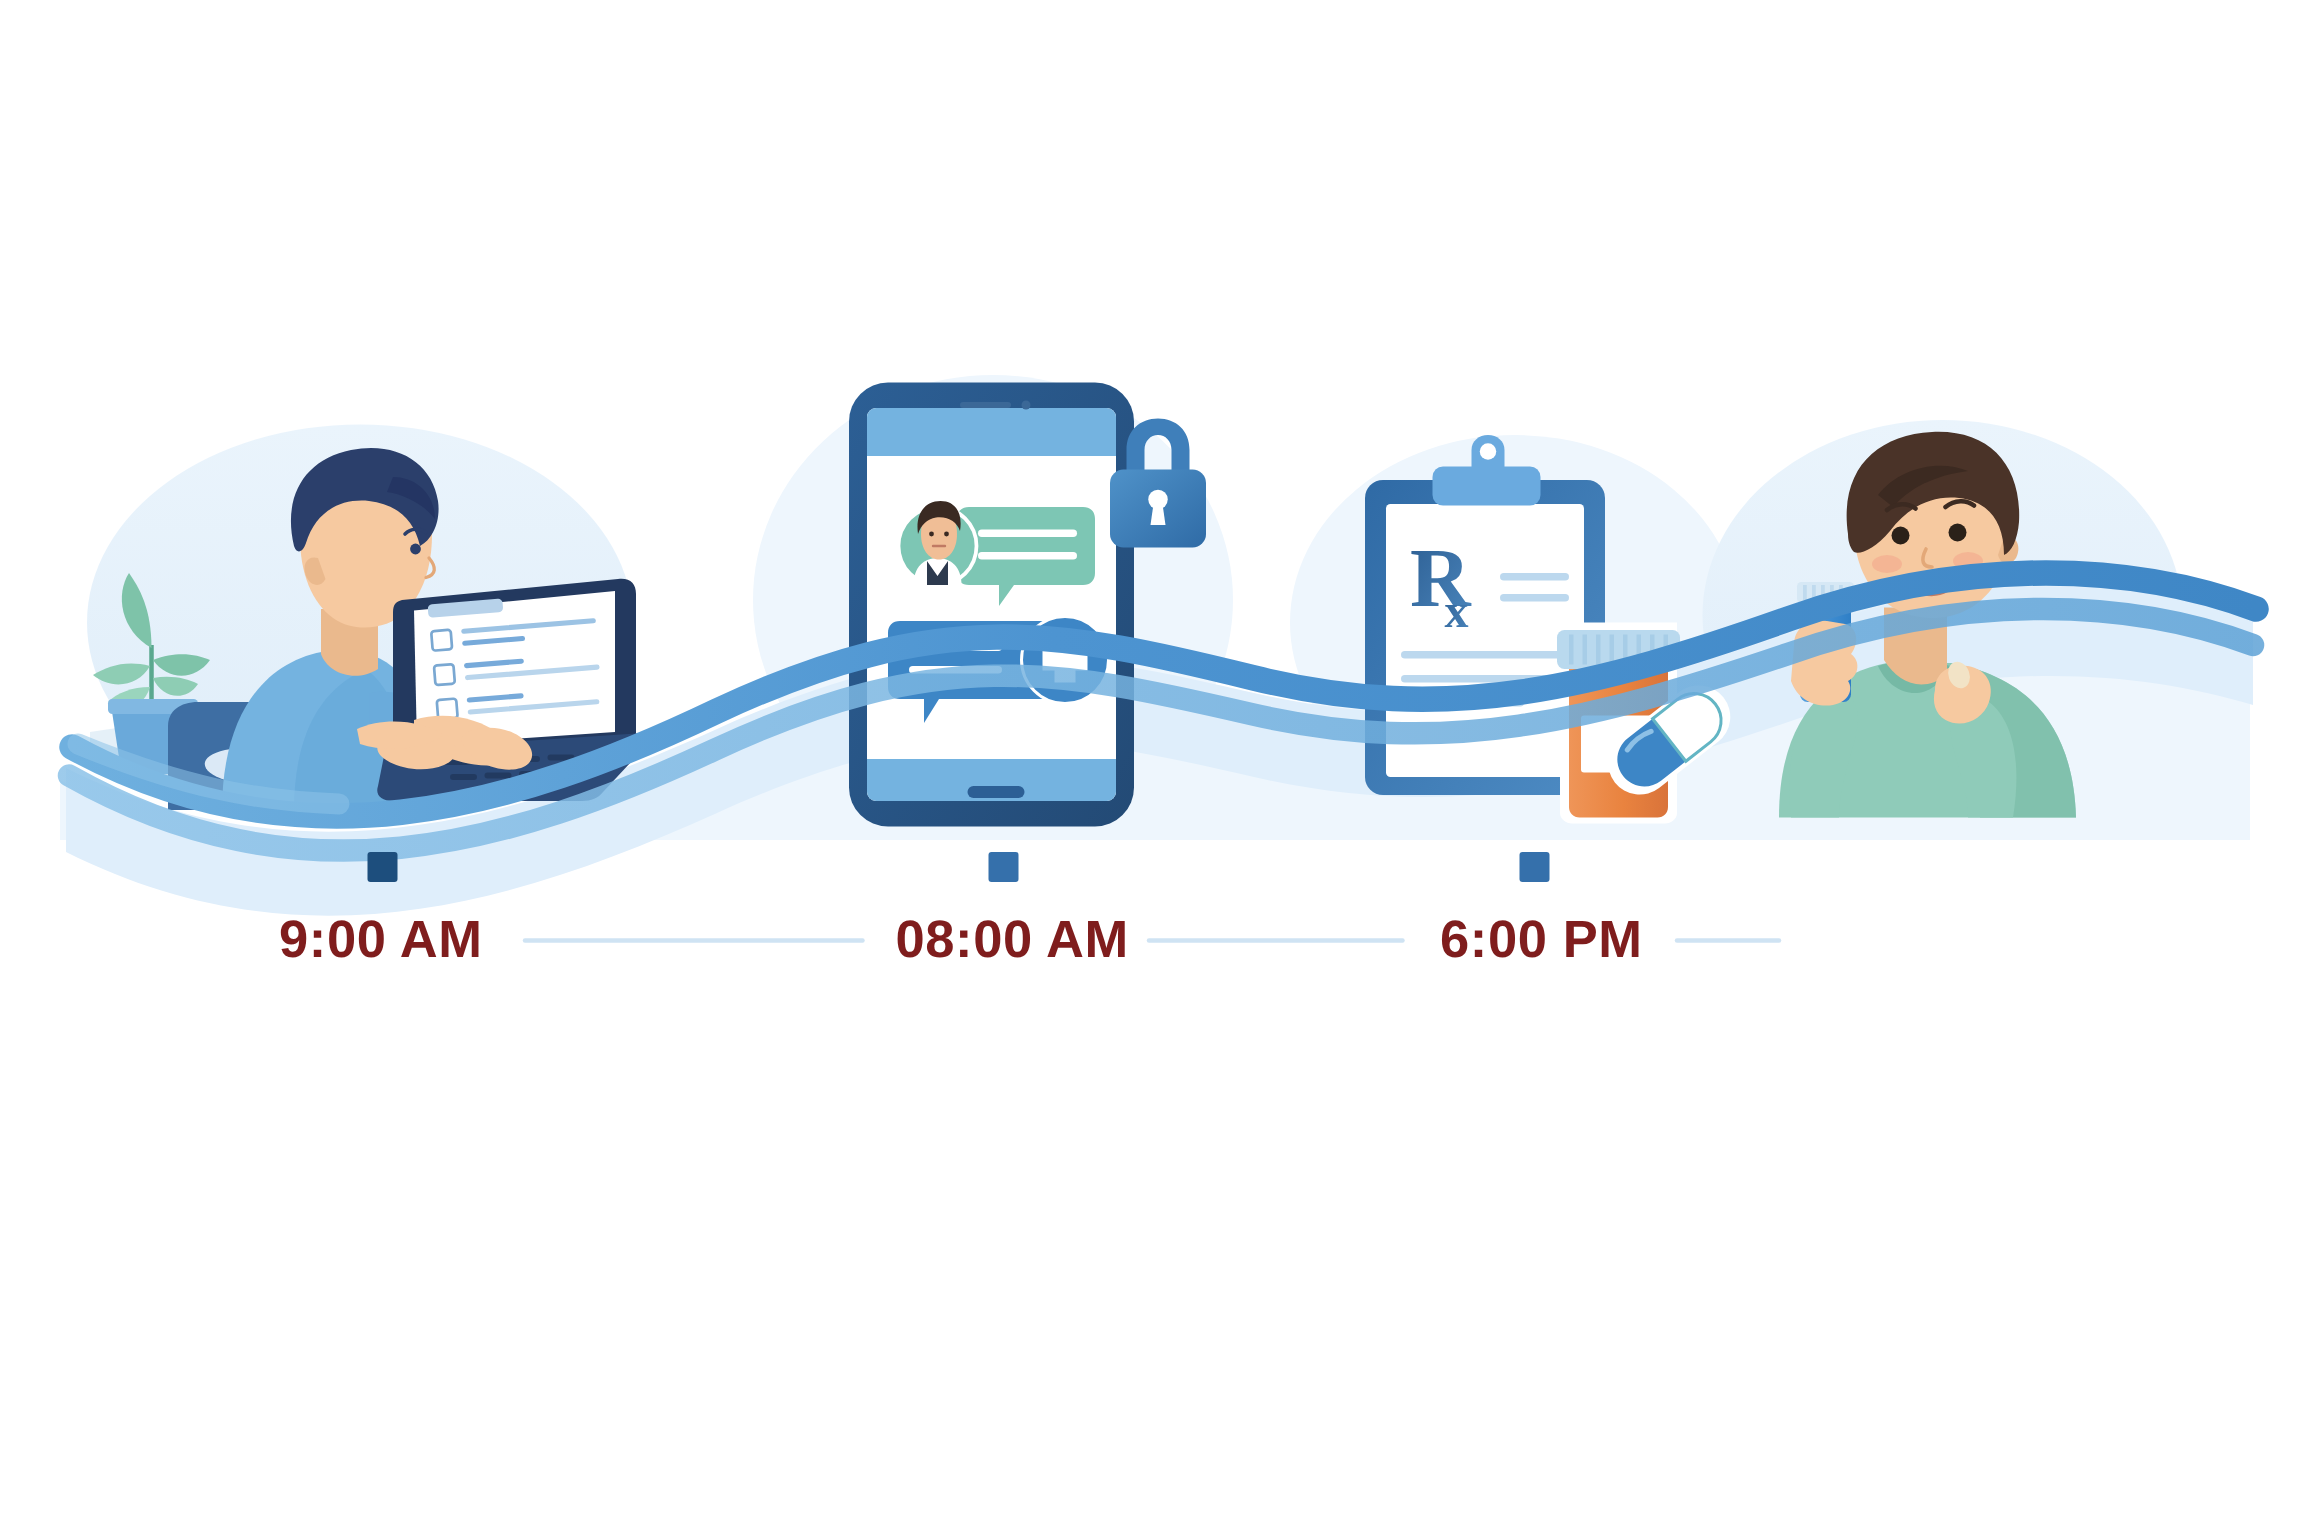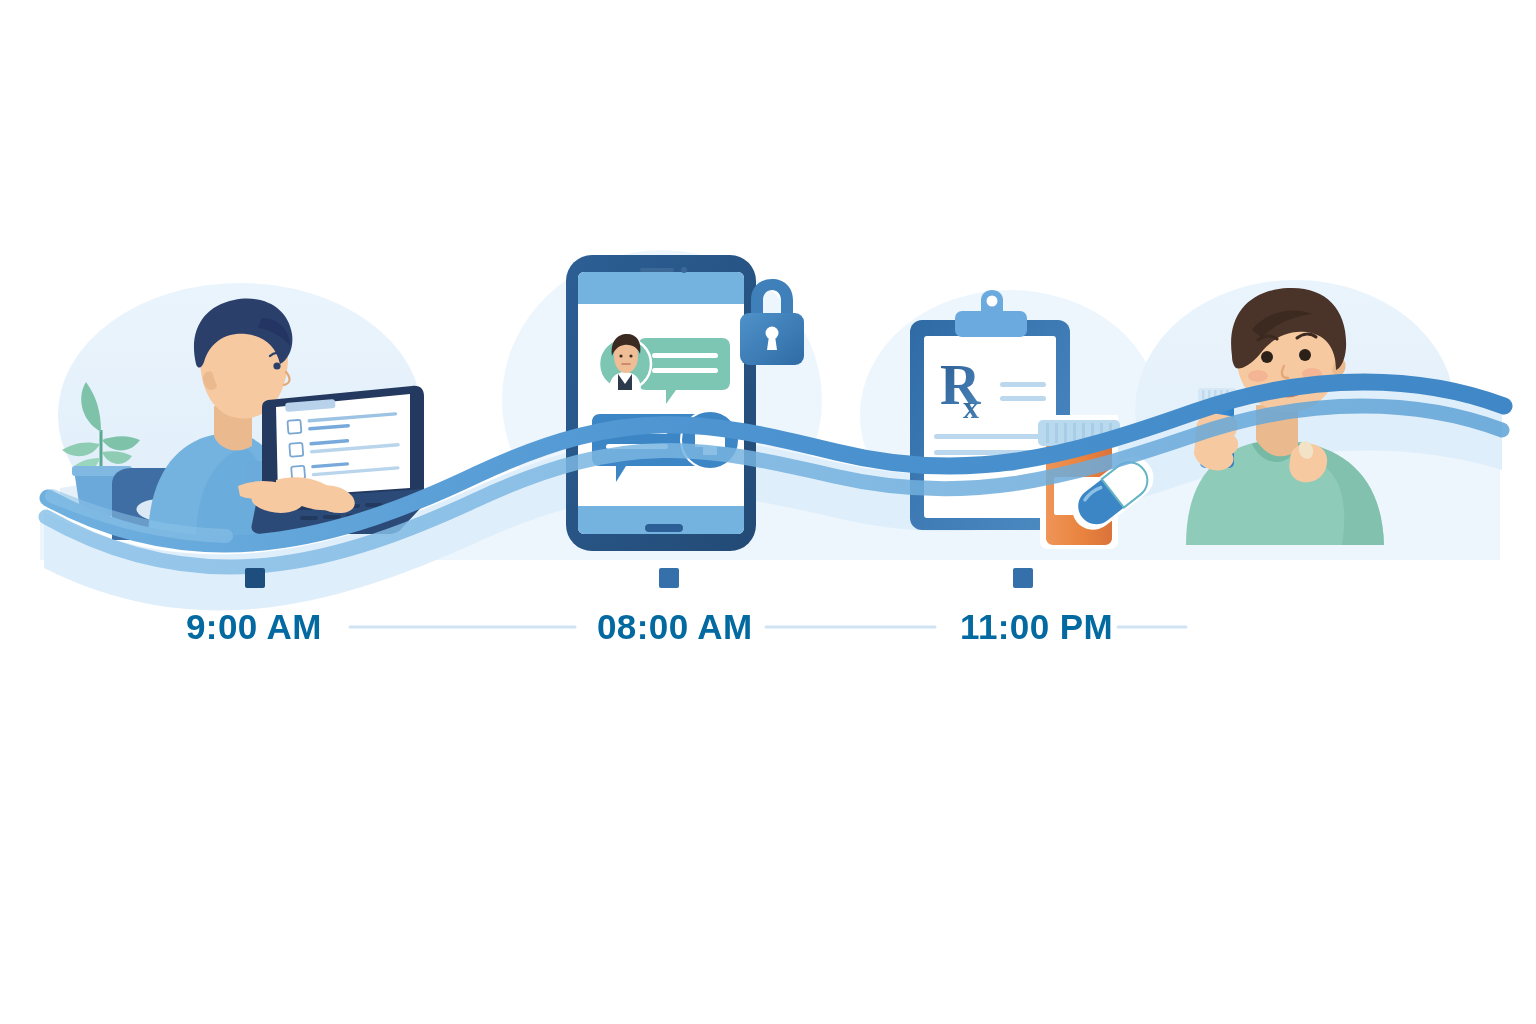--- a/index.html
+++ b/index.html
@@ -7,21 +7,21 @@
     width:1536px;height:1024px;overflow:hidden;
     font-family:"Liberation Sans","DejaVu Sans",sans-serif;
     background:#ffffff;
   }
   #stage{position:relative;width:1536px;height:1024px;background:#ffffff;}
   #art{position:absolute;left:0;top:0;width:1536px;height:1024px;}
   .tl-label{
     position:absolute;
     font-size:35px;
     font-weight:700;
-    color:#0369a1;
+    color:#7f1d1d;
     letter-spacing:0.4px;
     white-space:nowrap;
     line-height:1;
   }
   #lbl0{left:186px;top:609px;}
   #lbl1{left:597px;top:609px;}
   #lbl2{left:960px;top:609px;}
 </style>
 </head>
 <body>
@@ -356,15 +356,15 @@
       </g>
 
       <line x1="350" y1="627" x2="575" y2="627" stroke="#cfe3f3" stroke-width="3" stroke-linecap="round"></line>
       <line x1="766" y1="627" x2="935" y2="627" stroke="#cfe3f3" stroke-width="3" stroke-linecap="round"></line>
       <line x1="1118" y1="627" x2="1186" y2="627" stroke="#cfe3f3" stroke-width="3" stroke-linecap="round"></line>
     </g>
   </svg>
 
   <div class="tl-label" id="lbl0">9:00 AM</div>
   <div class="tl-label" id="lbl1">08:00 AM</div>
-  <div class="tl-label" id="lbl2">11:00 PM</div>
+  <div class="tl-label" id="lbl2">6:00 PM</div>
 
 </div>
 
 </body></html>

